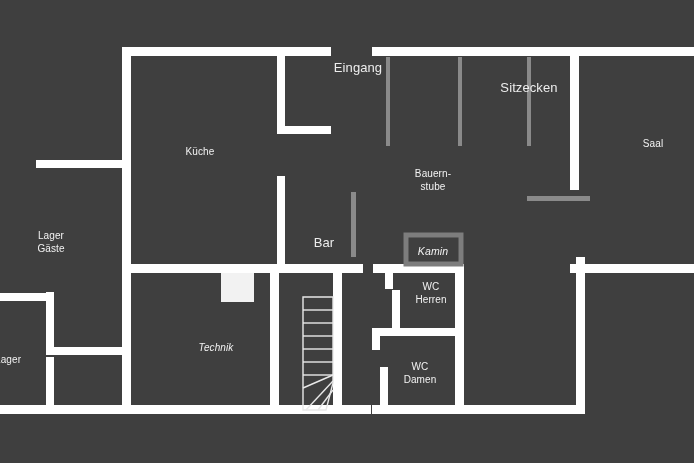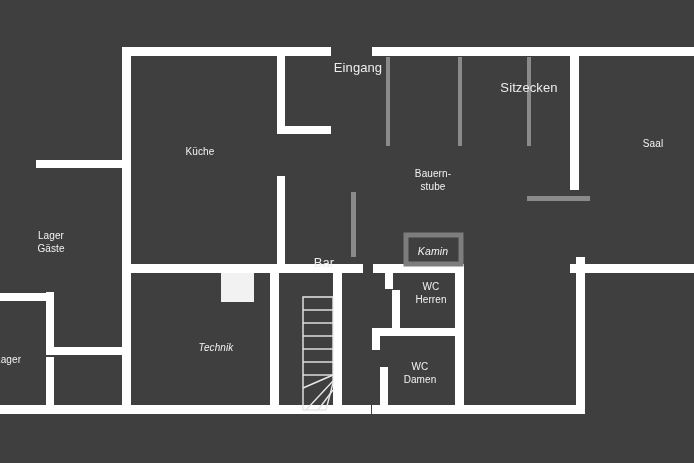--- a/index.html
+++ b/index.html
@@ -133,21 +133,21 @@
   <div class="room-label label-small" style="left:494px; top:88px;margin-left:35px;">Sitzecken</div>
 
   <div class="room-label label-med" style="left:653px; top:144px;text-align:right;">Saal</div>
 
   <div class="room-label label-med" style="left:433px; top:180px;">Bauern-
 stube</div>
 
   <div class="room-label label-med" style="left:51px; top:242px;">Lager
 Gäste</div>
 
-  <div class="room-label label-small" style="left:324px; top:243px;margin-top:20px;">Bar</div>
+  <div class="room-label label-small" style="left:324px; top:243px;">Bar</div>
 
   <div class="room-label label-kamin" style="left:433px; top:251px;font-style:italic;">Kamin</div>
 
   <div class="room-label label-med" style="left:431px; top:293px;">WC
 Herren</div>
 
   <div class="room-label label-med" style="left:420px; top:373px;">WC
 Damen</div>
 
 

